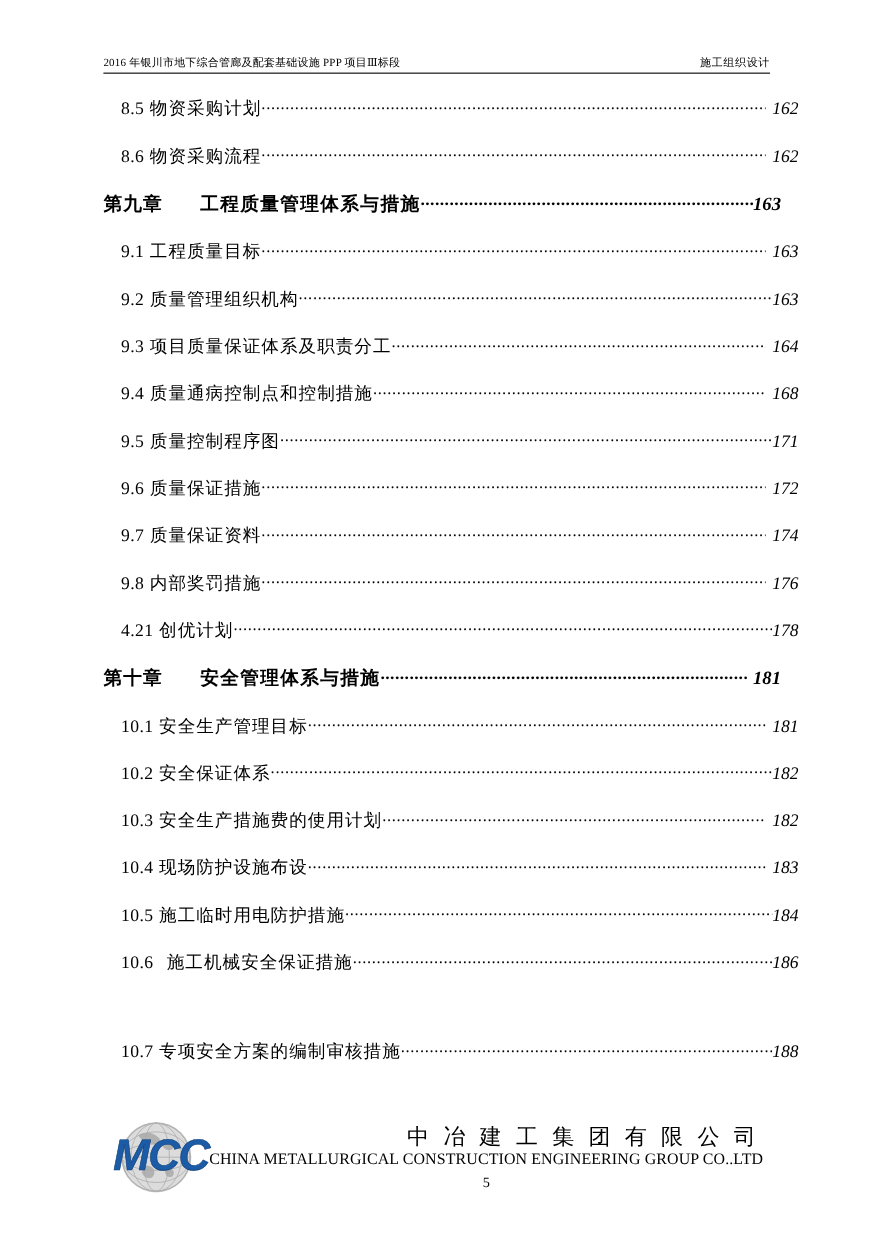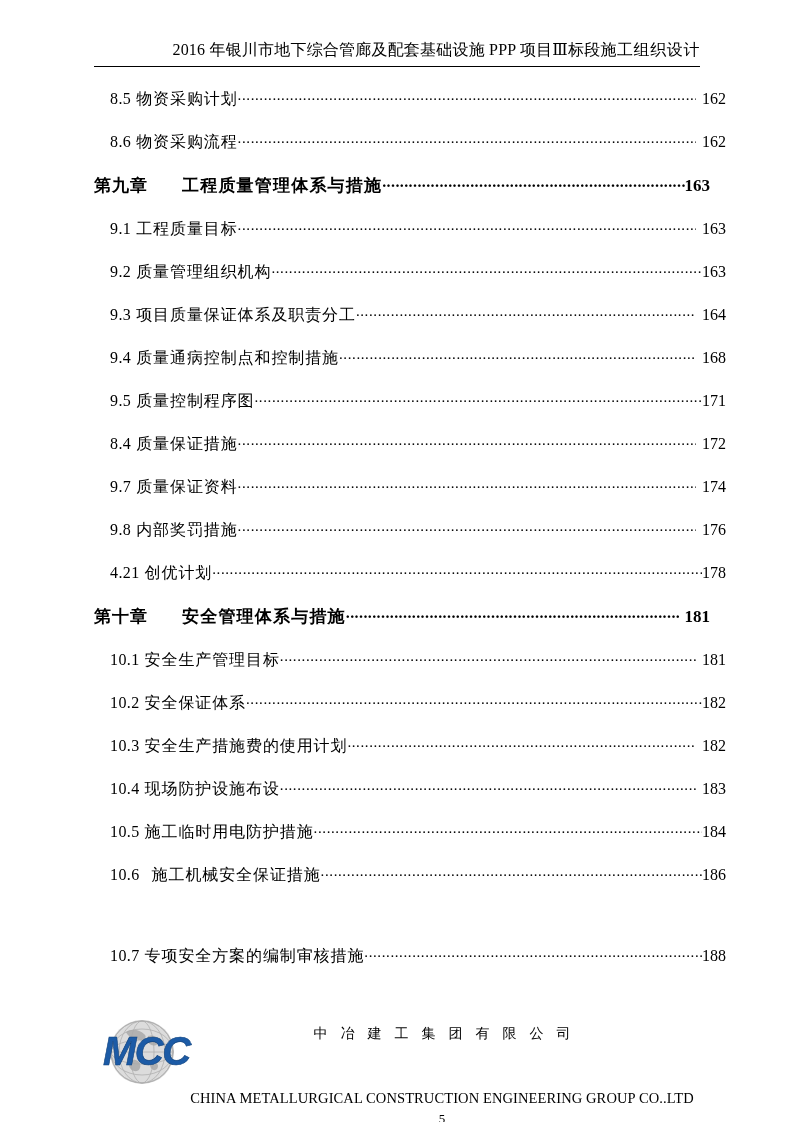--- a/index.html
+++ b/index.html
@@ -20,26 +20,26 @@
     position: absolute;
     left: 0; top: 0;
     width: 794px;
     height: 1122px;
   }
 
   
   .header {
     position: absolute;
     left: 94px;
-    top: 40px;
+    top: 52px;
     width: 606px;
     display: flex;
-    justify-content: flex-end;
+    justify-content: space-between;
     align-items: baseline;
-    font-size: 16px;
+    font-size: 10px;
     line-height: 1.2;
     white-space: nowrap;
   }
   .header-left { letter-spacing: 0.2px; }
   .header-right { letter-spacing: 0.6px; }
   .header-rule {
     position: absolute;
     left: 94px;
     top: 66px;
     width: 606px;
@@ -120,20 +120,21 @@
   .toc-row.level1 .leader::after {
     font-weight: bold;
     letter-spacing: 0.4px;
     font-size: 16px;
   }
 
   .entry-page {
     flex: 0 0 auto;
     text-align: left;
     font-size: 16px;
+    font-style: italic;
   }
   .toc-row.level1 .entry-page {
     font-weight: bold;
     font-size: 17px;
   }
   .entry-page.spaced { padding-left: 6px; }
 
   .toc-row.extra-gap-before { margin-top: 38px; }
 
   
@@ -179,32 +180,32 @@
   }
 
   .footer-textblock {
     position: absolute;
     left: 90px;
     top: 8px;
     width: 516px;
     text-align: center;
   }
   .company-cn {
-    font-size: 14px;
+    font-size: 20px;
     letter-spacing: 13px;
     padding-left: 13px;
     line-height: 20px;
     white-space: nowrap;
+    text-align: right;
   }
   .company-en {
     font-size: 14.5px;
     letter-spacing: 0.1px;
     line-height: 20px;
     white-space: nowrap;
-    margin-top: 44px;
   }
   .page-number {
     margin-top: 3px;
     font-size: 13px;
     line-height: 16px;
     text-align: center;
   }
 </style>
 </head>
 <body>
@@ -260,21 +261,21 @@
         <span class="leader"></span>
         <span class="entry-page spaced">168</span>
       </div>
       <div class="toc-row level2">
         <span class="entry-num">9.5</span>
         <span class="entry-title">质量控制程序图</span>
         <span class="leader"></span>
         <span class="entry-page">171</span>
       </div>
       <div class="toc-row level2">
-        <span class="entry-num">8.4</span>
+        <span class="entry-num">9.6</span>
         <span class="entry-title">质量保证措施</span>
         <span class="leader"></span>
         <span class="entry-page spaced">172</span>
       </div>
       <div class="toc-row level2">
         <span class="entry-num">9.7</span>
         <span class="entry-title">质量保证资料</span>
         <span class="leader"></span>
         <span class="entry-page spaced">174</span>
       </div>

